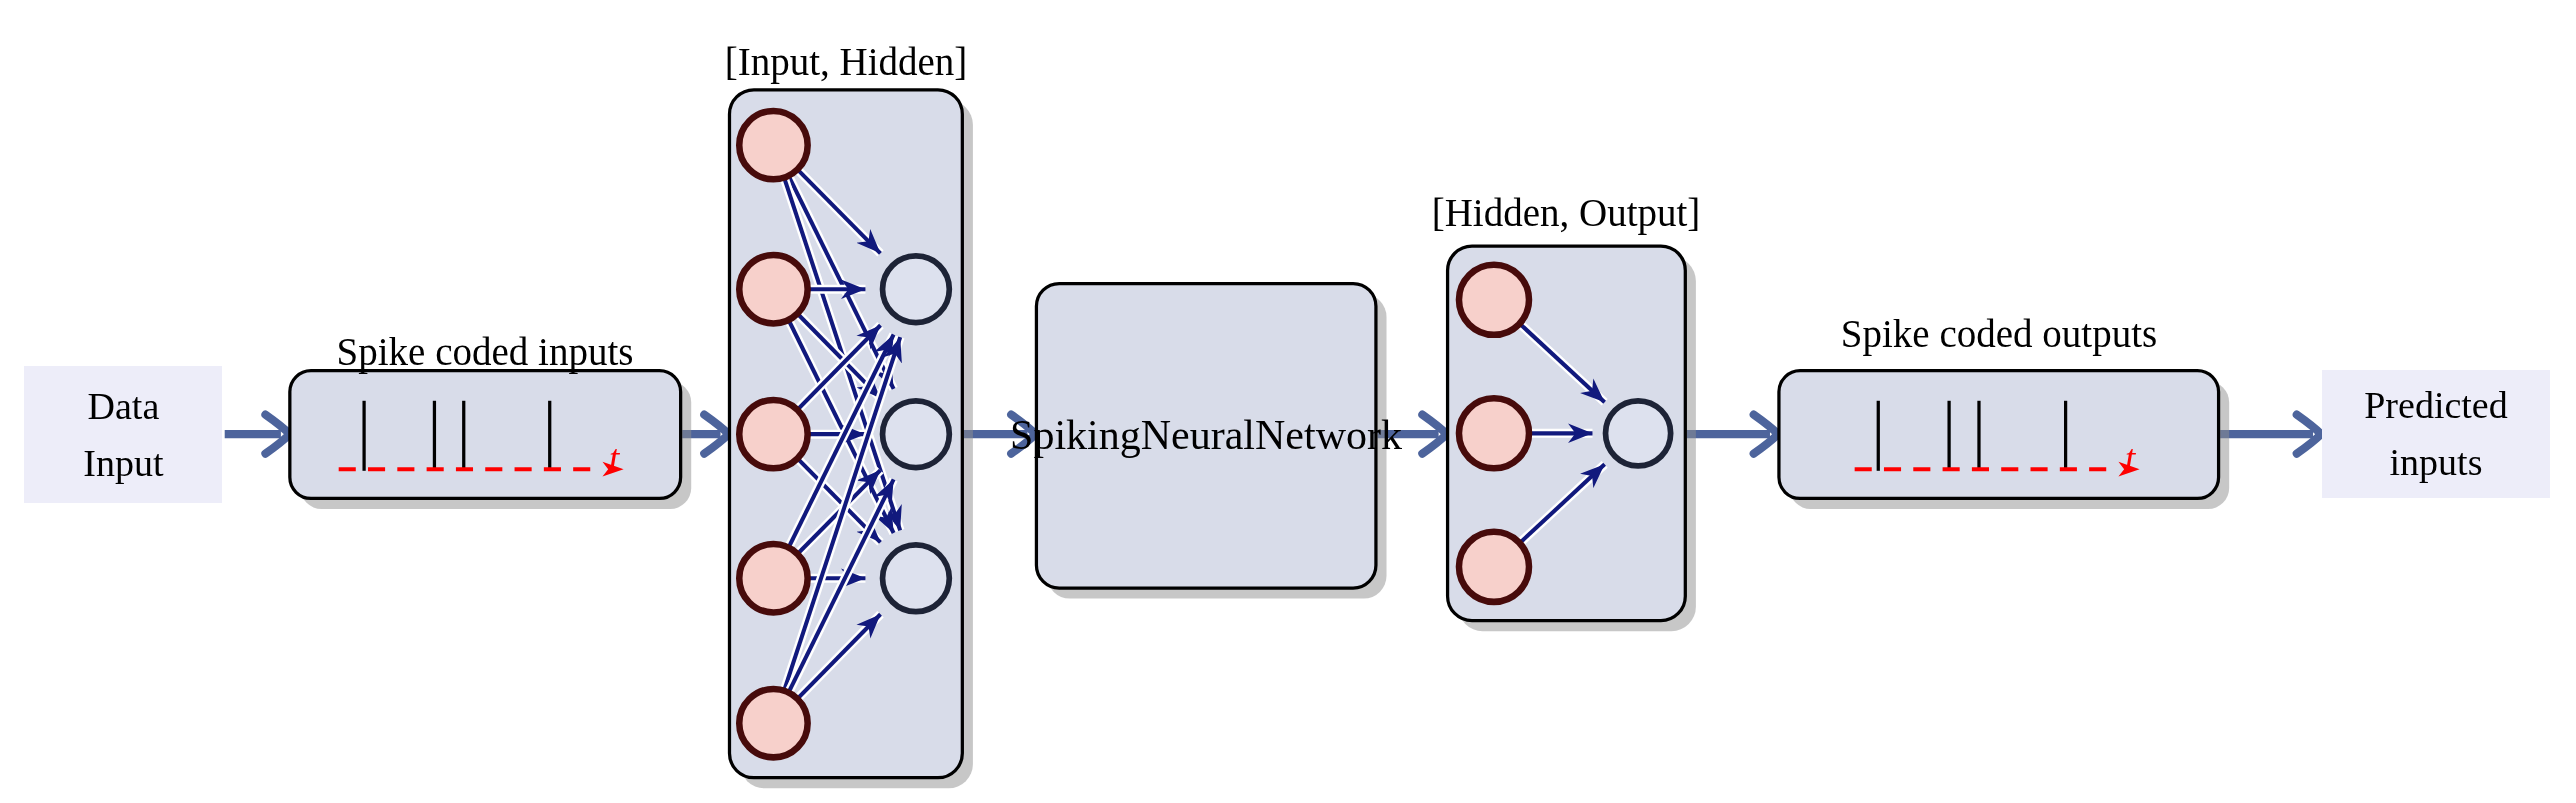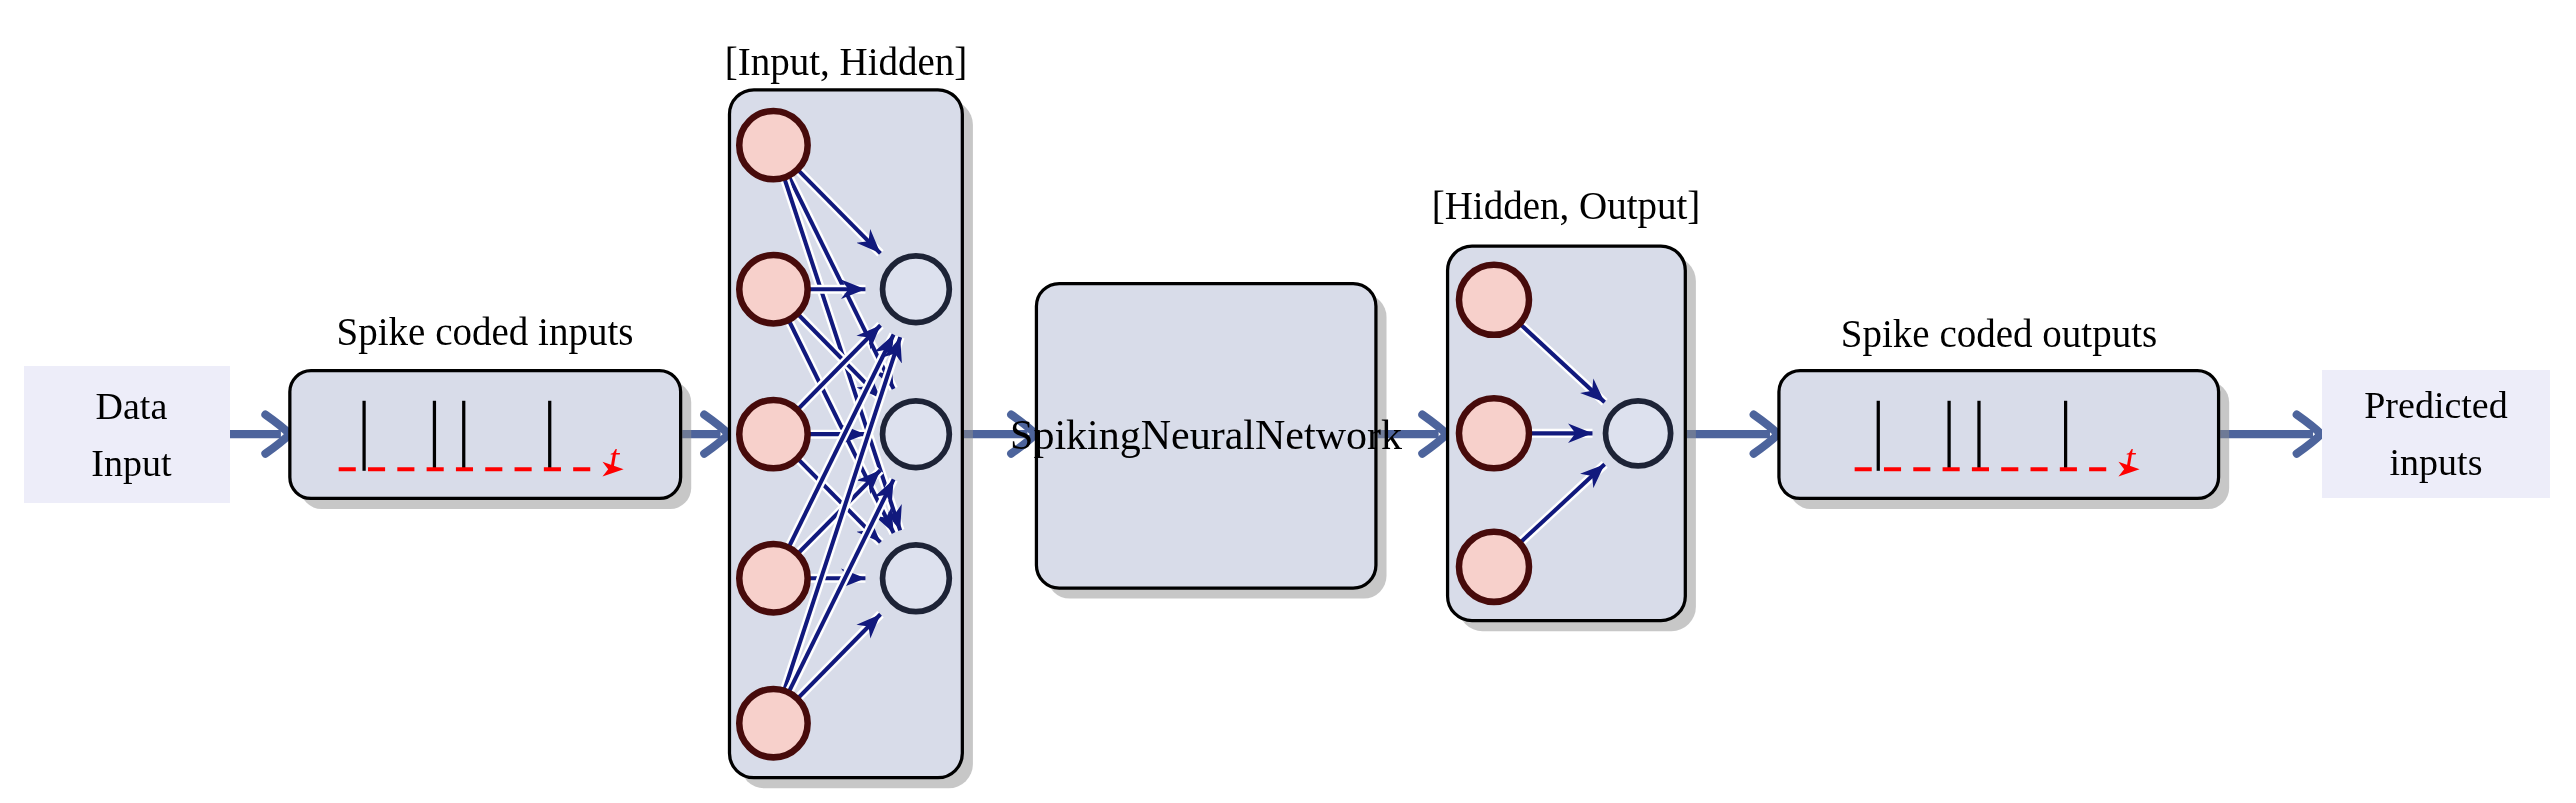--- a/index.html
+++ b/index.html
@@ -171,36 +171,36 @@
           <line x1="2307.0" y1="492" x2="2307.0" y2="578" class="spike"></line>
           <line x1="2394.0" y1="492" x2="2394.0" y2="578" class="spike"></line>
           <line x1="2430.7" y1="492" x2="2430.7" y2="578" class="spike"></line>
           <line x1="2537.1" y1="492" x2="2537.1" y2="578" class="spike"></line>
         </g>
       <line class="axis" x1="2278" y1="576" x2="2599" y2="576"></line>
       <path class="axis-tip" d="M2628,576 L2602,567 L2609,576 L2602,585 Z"></path>
     </g>
   </svg>
 
-  <div class="endpoint" style="left:24.4px;top:366px;width:198px;height:137px;padding-left:8px;">
+  <div class="endpoint" style="left:24.4px;top:366px;width:198px;height:137px;">
     <span>Data</span>
     <span>Input</span>
   </div>
 
-  <div class="lbl" style="left:485px;top:311px;text-align:right;">Spike coded inputs</div>
+  <div class="lbl" style="left:485px;top:331px;text-align:right;">Spike coded inputs</div>
 
   <div class="lbl" style="left:846px;top:29px;margin-top:12px;">[Input, Hidden]</div>
 
   <div class="snn-text">
     <span>Spiking</span>
     <span>Neural</span>
     <span>Network</span>
   </div>
 
-  <div class="lbl" style="left:1566px;top:185px;">[Hidden, Output]</div>
+  <div class="lbl" style="left:1566px;top:192px;">[Hidden, Output]</div>
 
   <div class="lbl" style="left:1999px;top:313px;">Spike coded outputs</div>
 
   <span class="tlab" style="left:609px;top:440px;">t</span>
 
   <span class="tlab" style="left:2125px;top:440px;">t</span>
 
   <div class="endpoint" style="left:2322px;top:370px;width:228px;height:128px;">
     <span>Predicted</span>
     <span>inputs</span>

